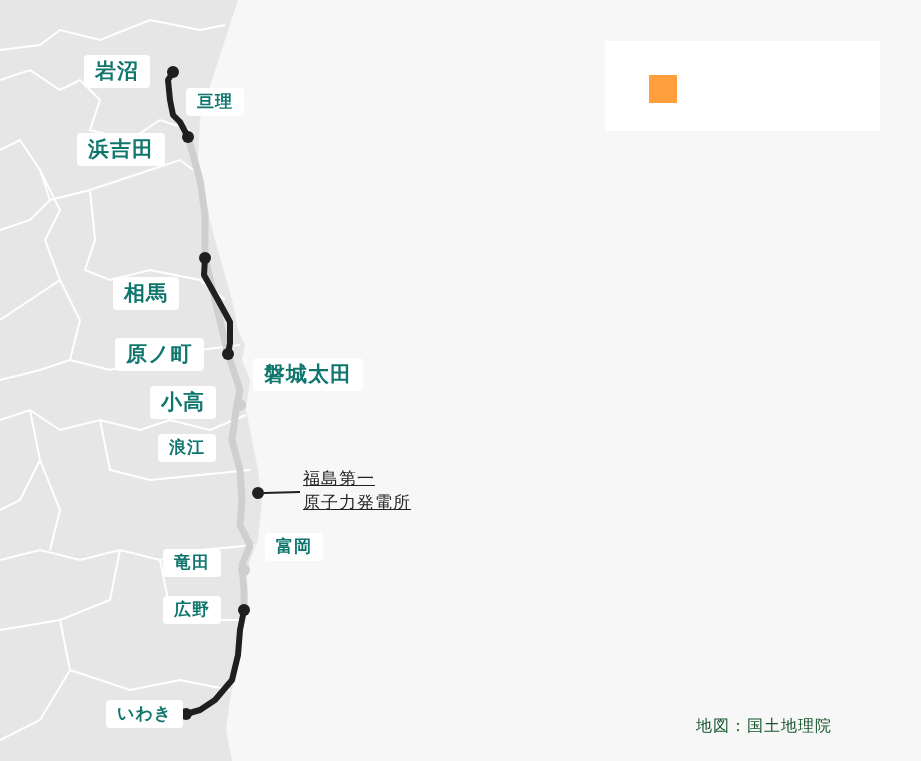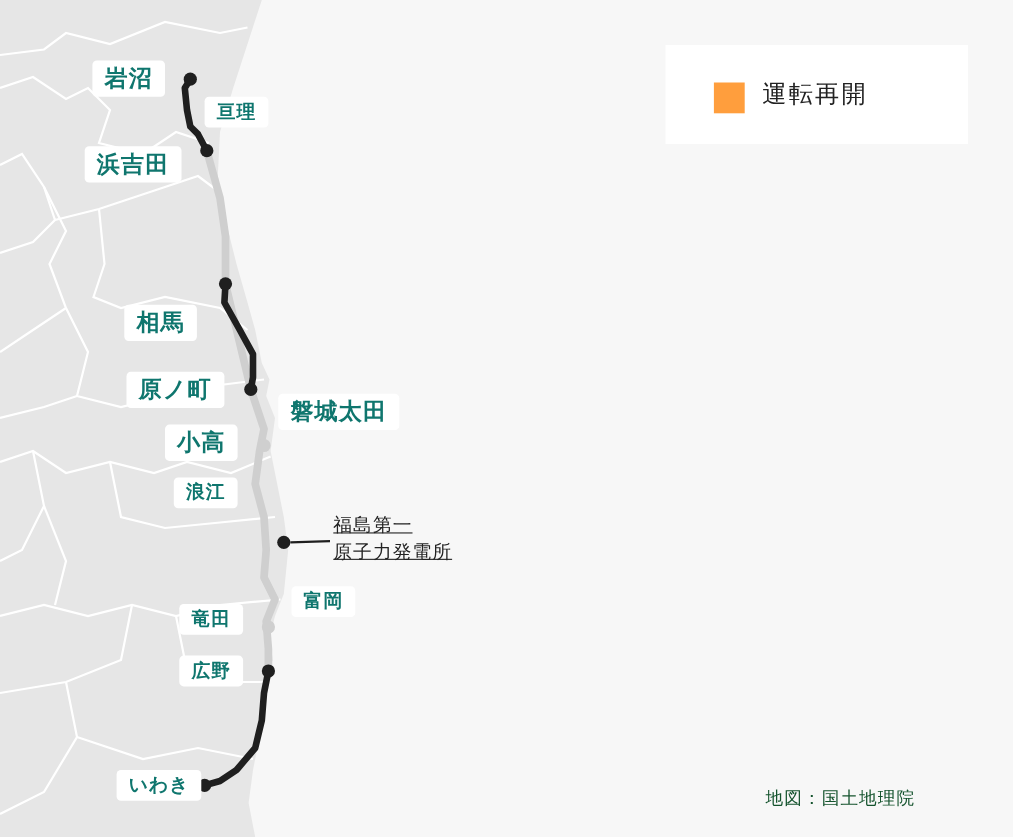--- a/index.html
+++ b/index.html
@@ -78,16 +78,15 @@
 <div class="lbl small" style="left:163px;top:596px;">広野</div>
 <div class="lbl small" style="left:106px;top:700px;">いわき</div>
 
 <div class="npp" style="left:303px;top:466px;">
   <div>福島第一</div>
   <div>原子力発電所</div>
 </div>
 
 <div class="legend">
   <div class="swatch" style="background:#ff9e3d;"></div>
-  <div class="text">運転再開</div>
 </div>
 
 <div class="source">地図：国土地理院</div>
 
 </body></html>

